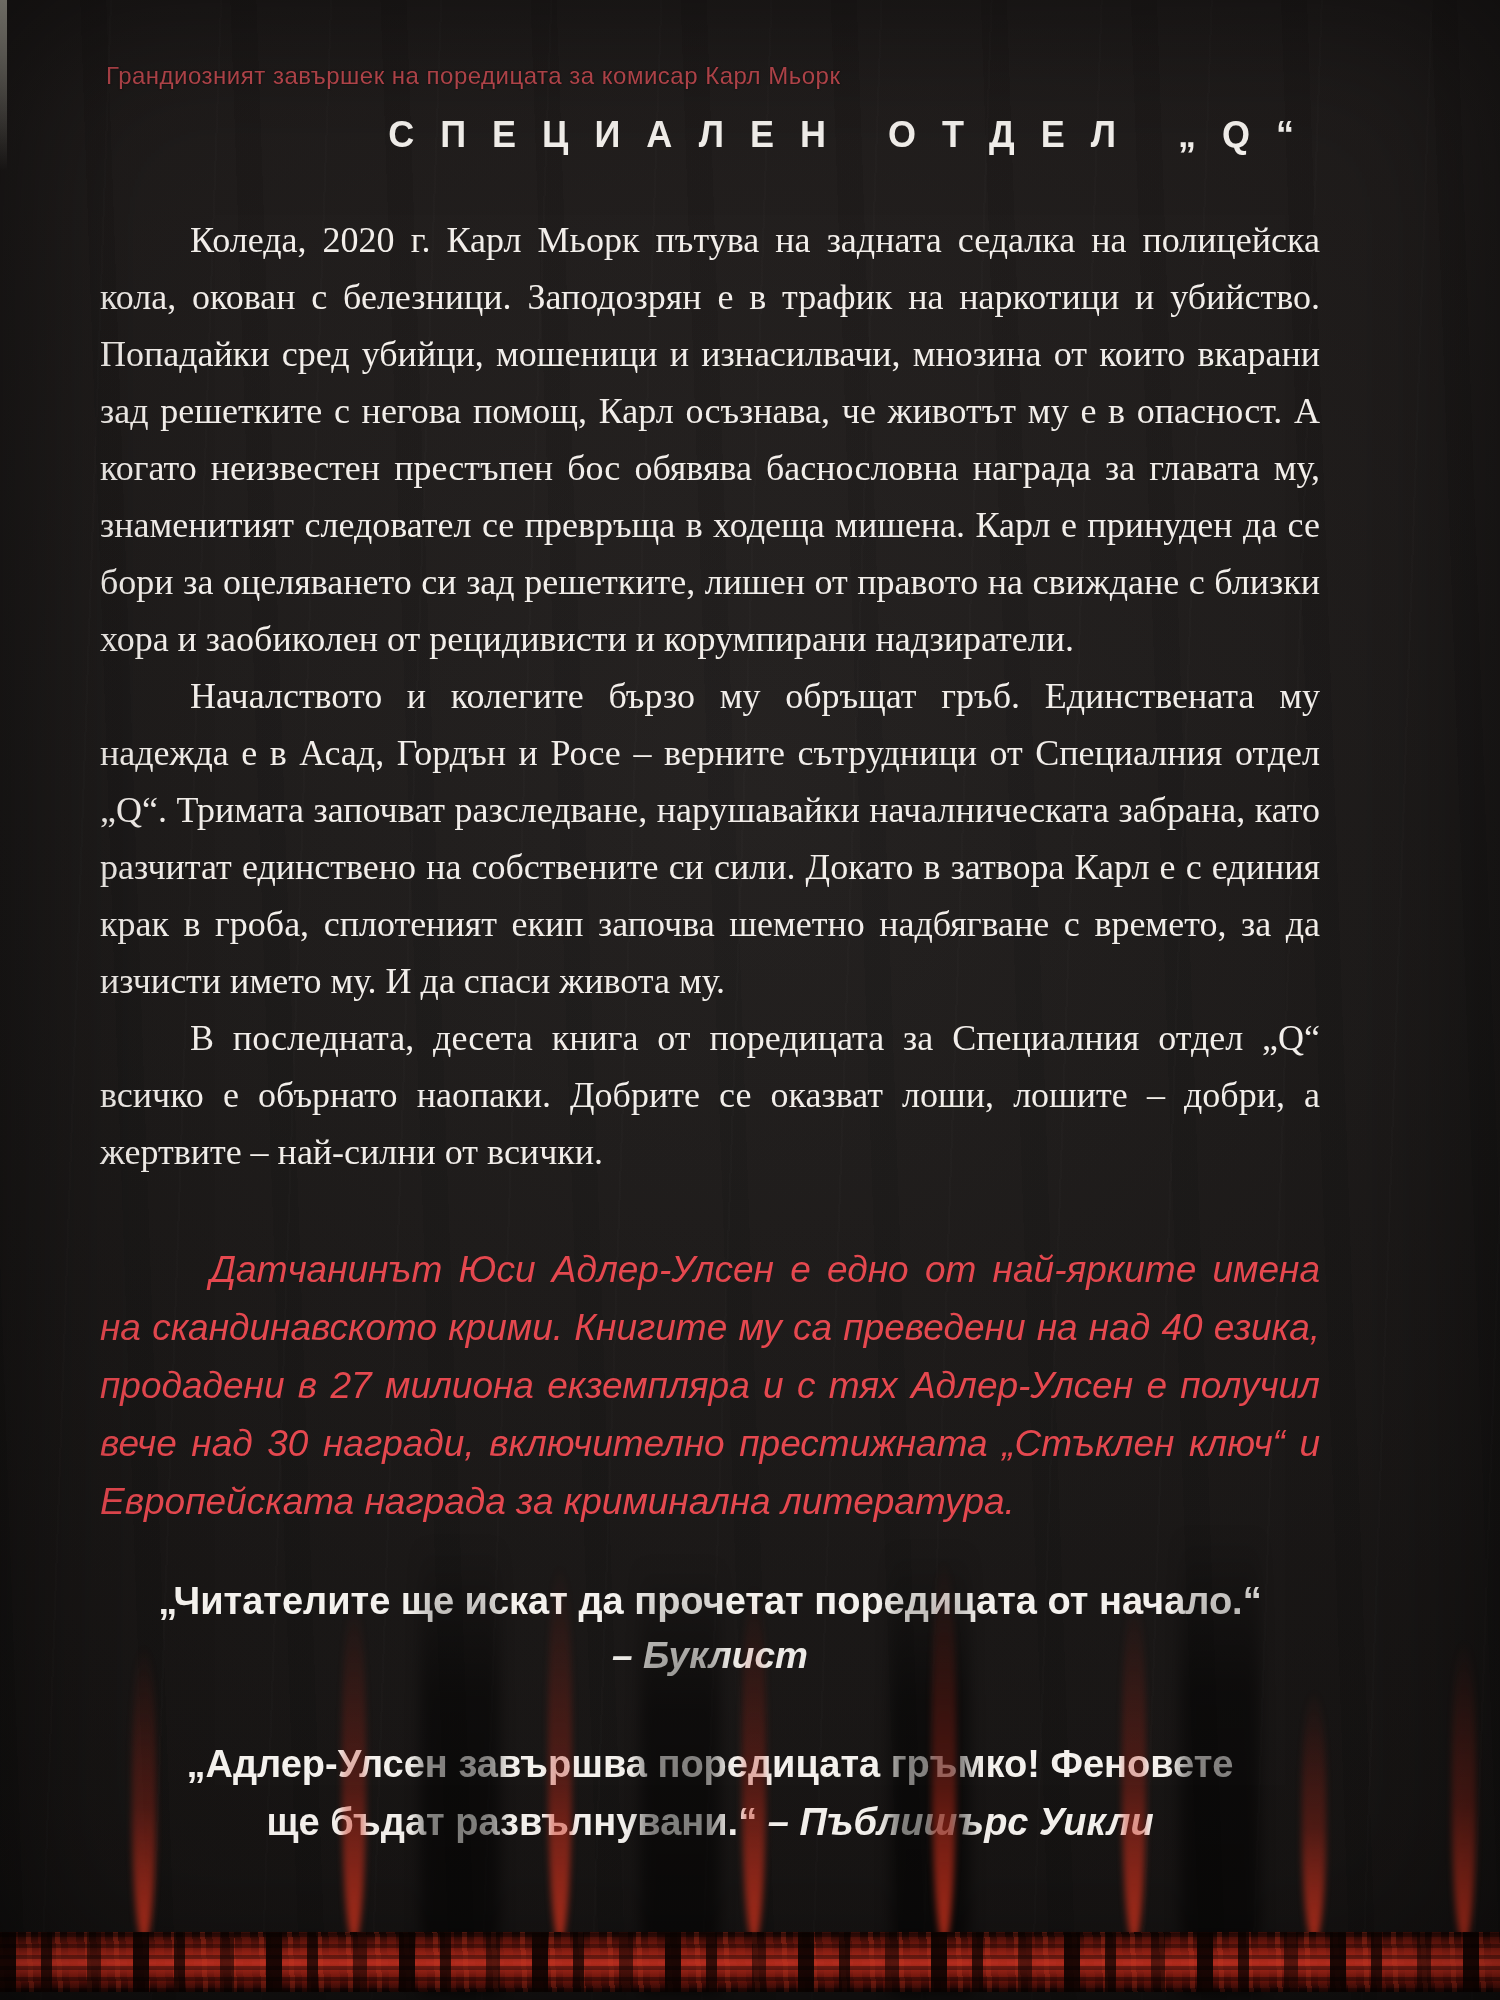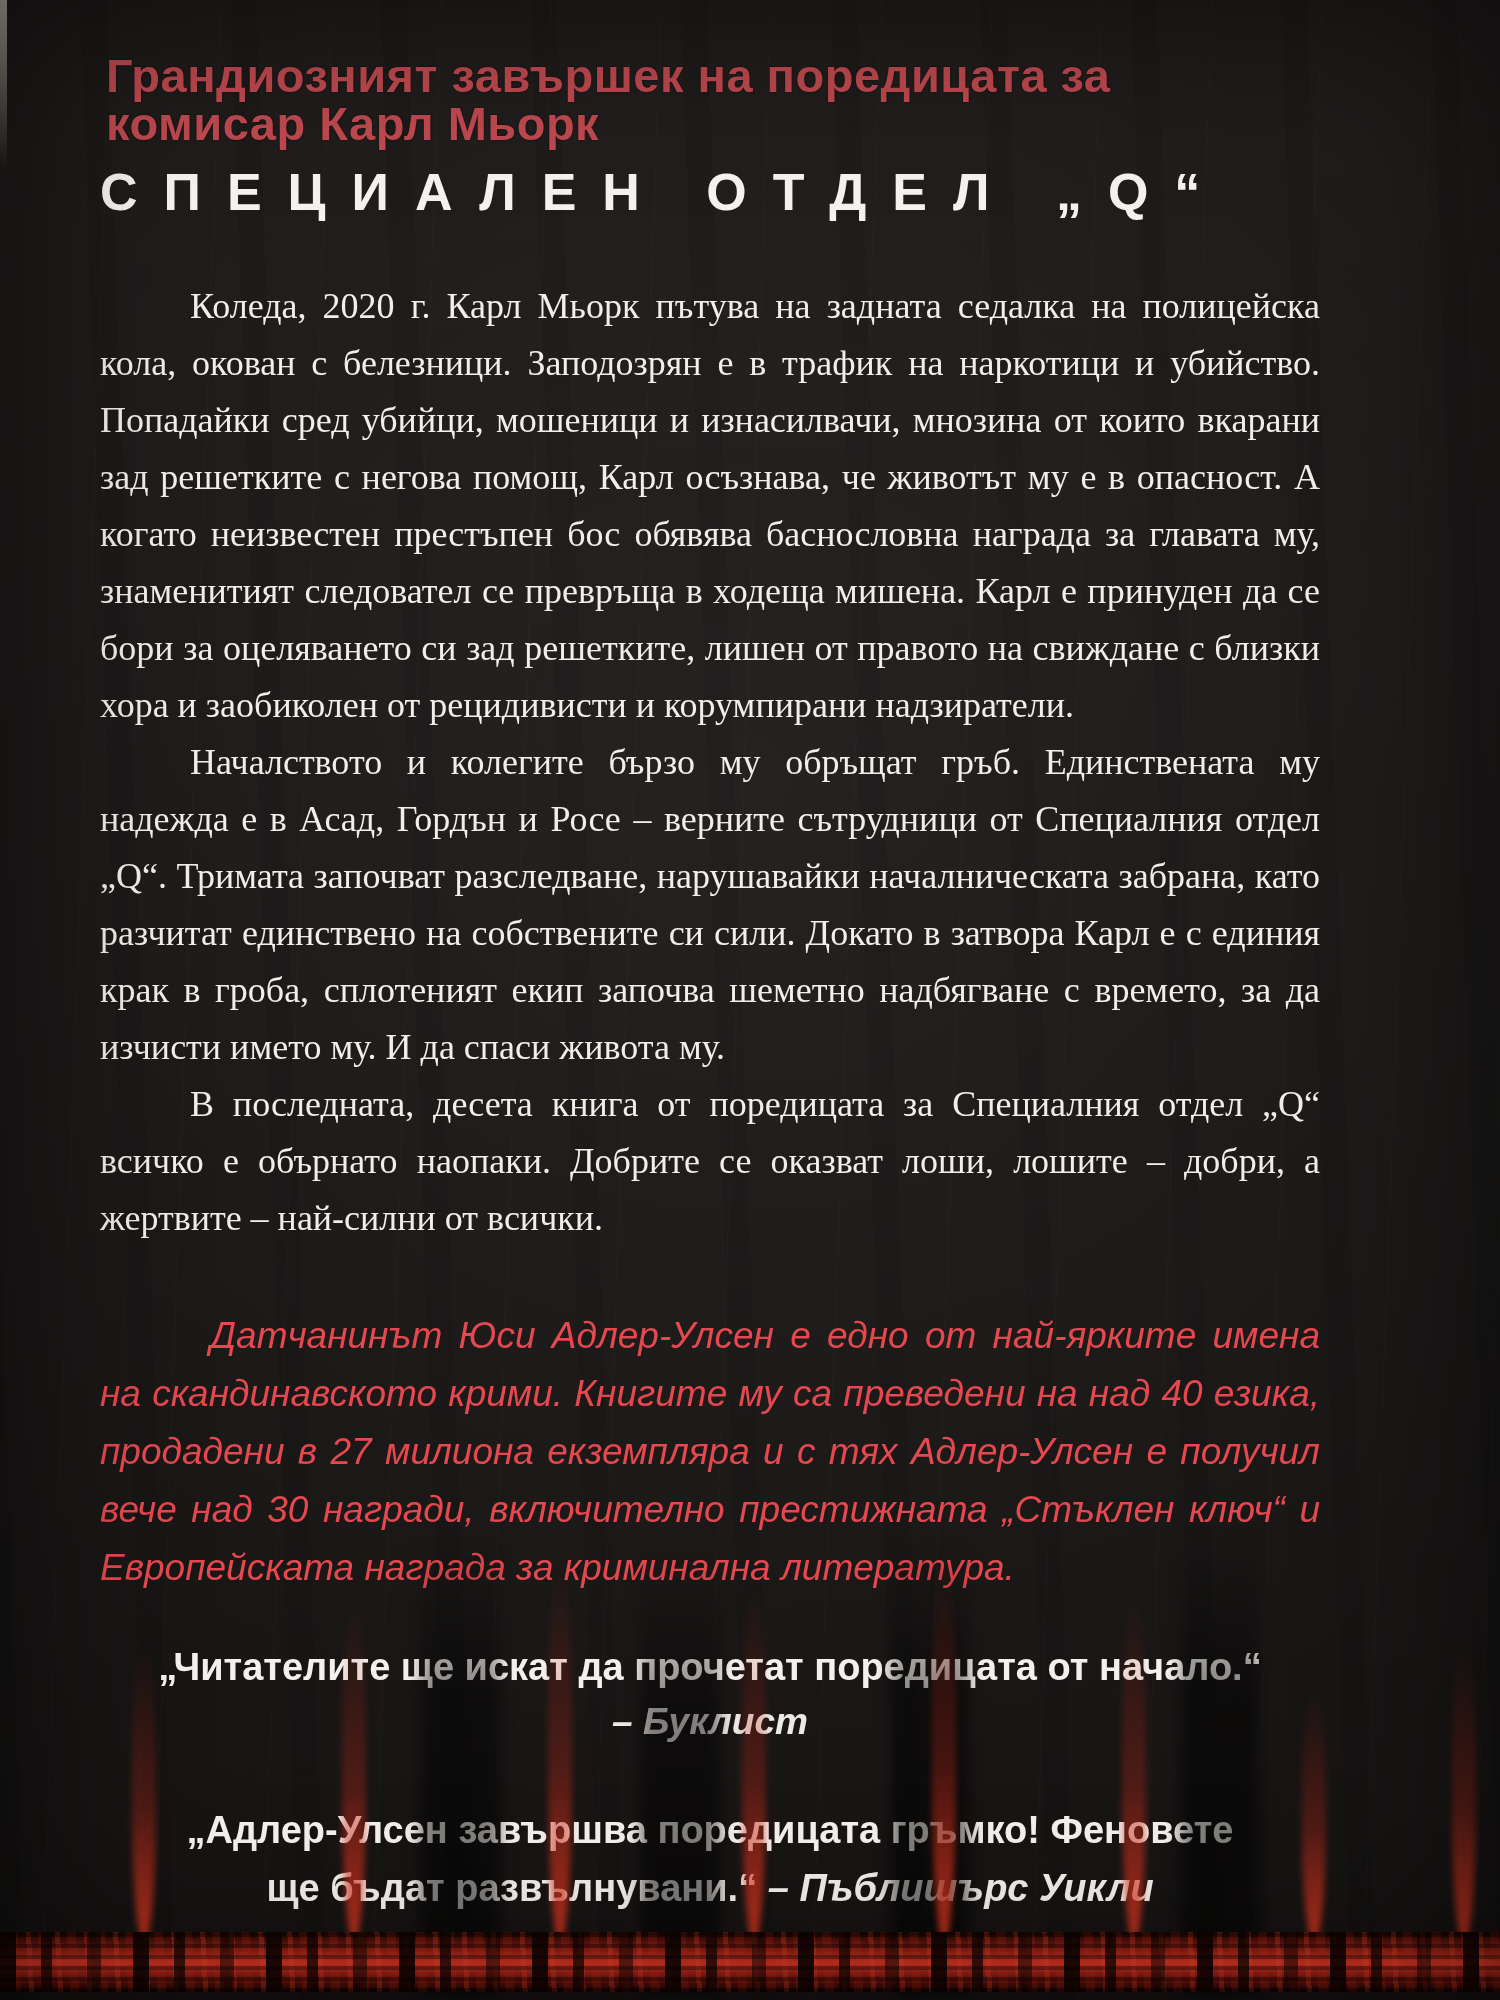--- a/index.html
+++ b/index.html
@@ -21,35 +21,34 @@
     position: absolute; left: 0; top: 0; width: 7px; height: 190px;
     background: linear-gradient(180deg, #d9d5c6, rgba(217,213,198,0) 90%);
     opacity: .8;
   }
   .content {
     position: relative;
     padding: 52px 180px 0 100px;
     color: #f2eeea;
   }
   .tagline {
-    font-size: 47px;
+    font-size: 24px;
     line-height: 48px;
     padding-left: 6px;
     color: #c04a50;
     letter-spacing: 0.5px;
     text-shadow: 0 0 2px rgba(0,0,0,0.6);
-    font-weight: bold;
   }
   .title {
     margin-top: 14px;
-    font-size: 52px;
+    font-size: 36px;
     font-weight: bold;
     letter-spacing: 26px;
     white-space: nowrap;
-    text-align: left;
+    text-align: right;
     color: #f6f3ef;
   }
   .synopsis { margin-top: 56px; font-family: Liberation Serif, serif; }
   .synopsis p {
     margin: 0;
     font-size: 36px;
     line-height: 57px;
     text-align: justify;
     text-indent: 90px;
     color: #f2eeea;

